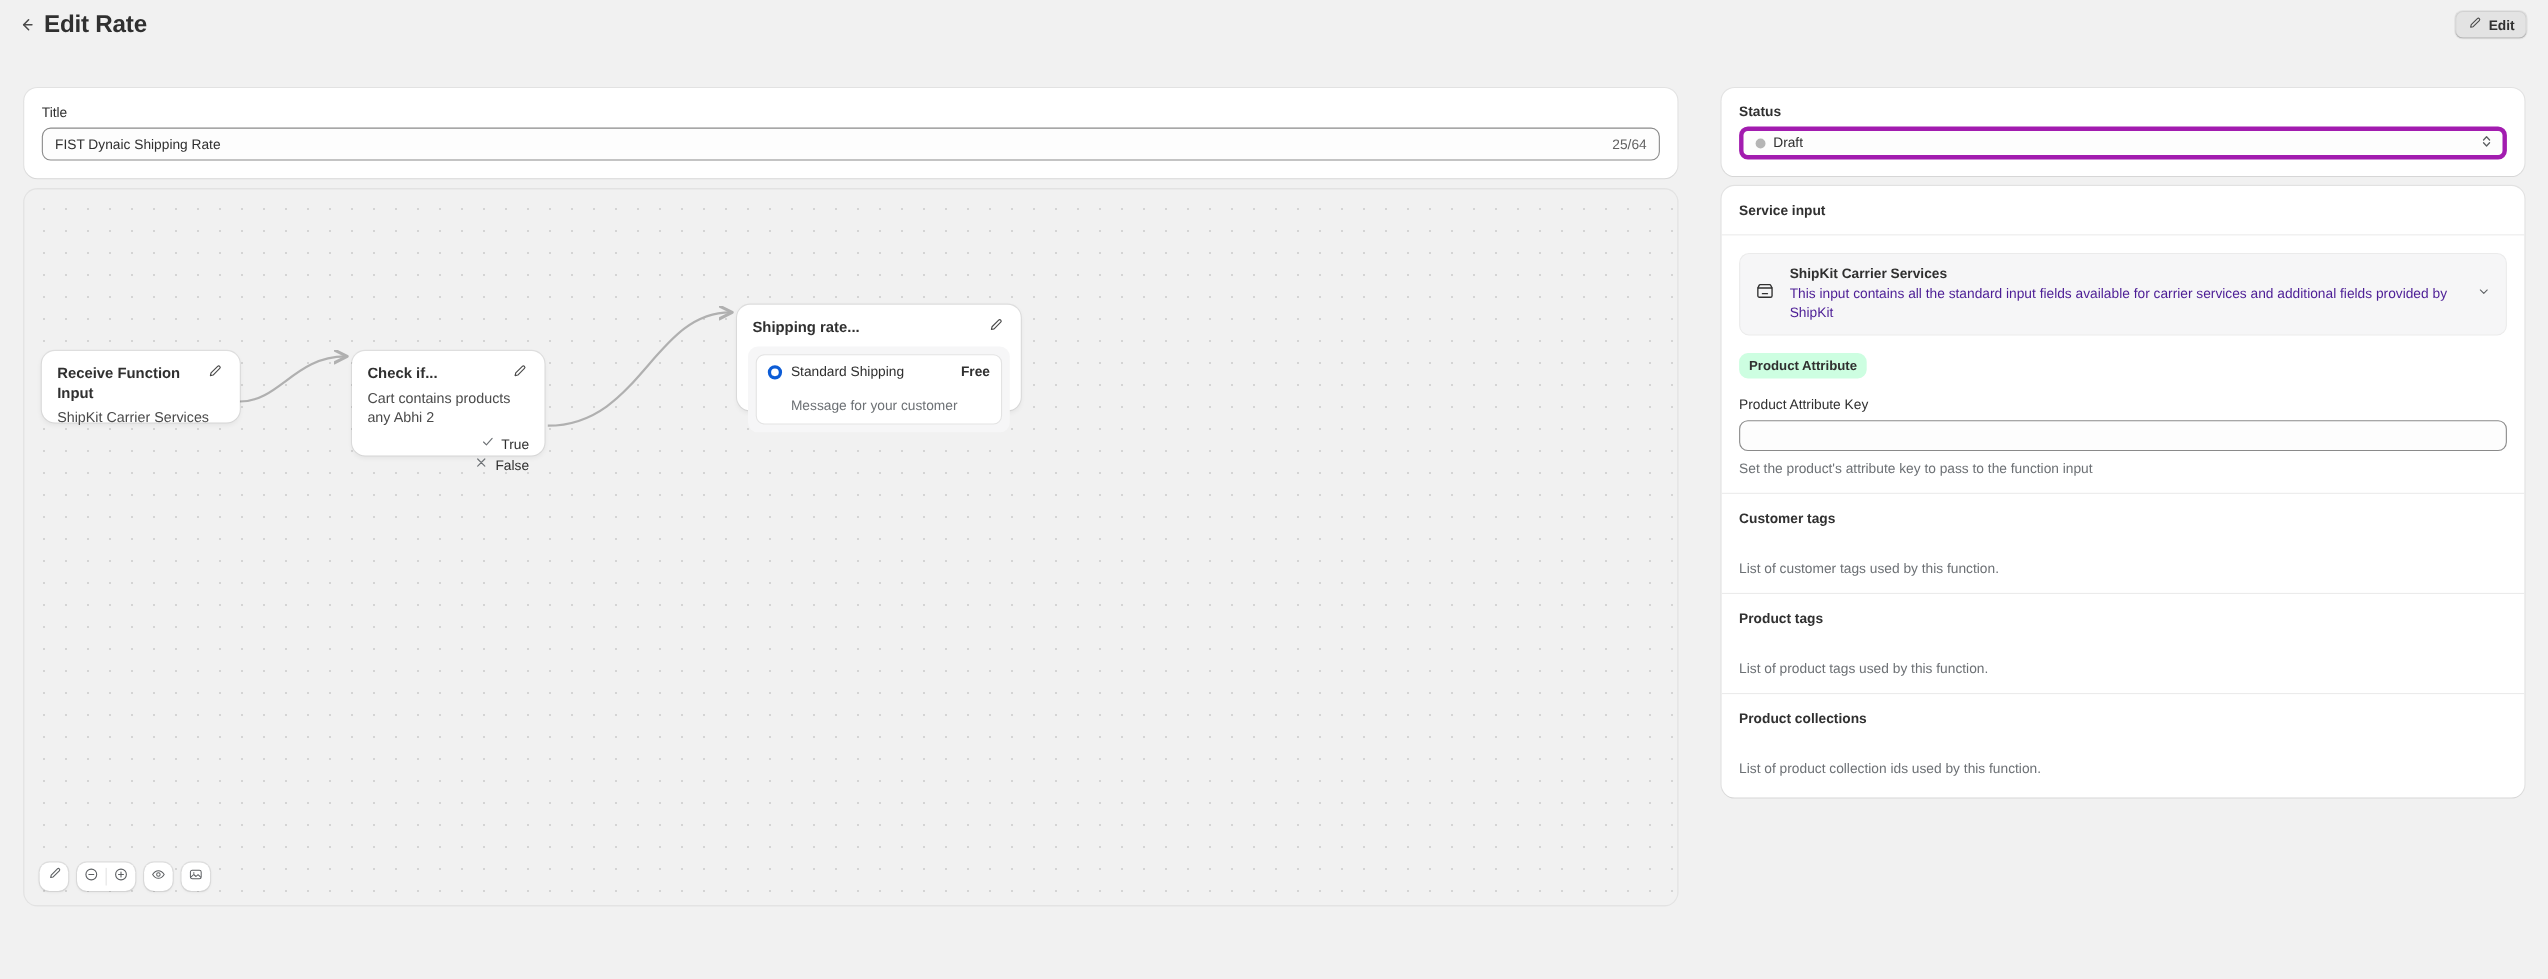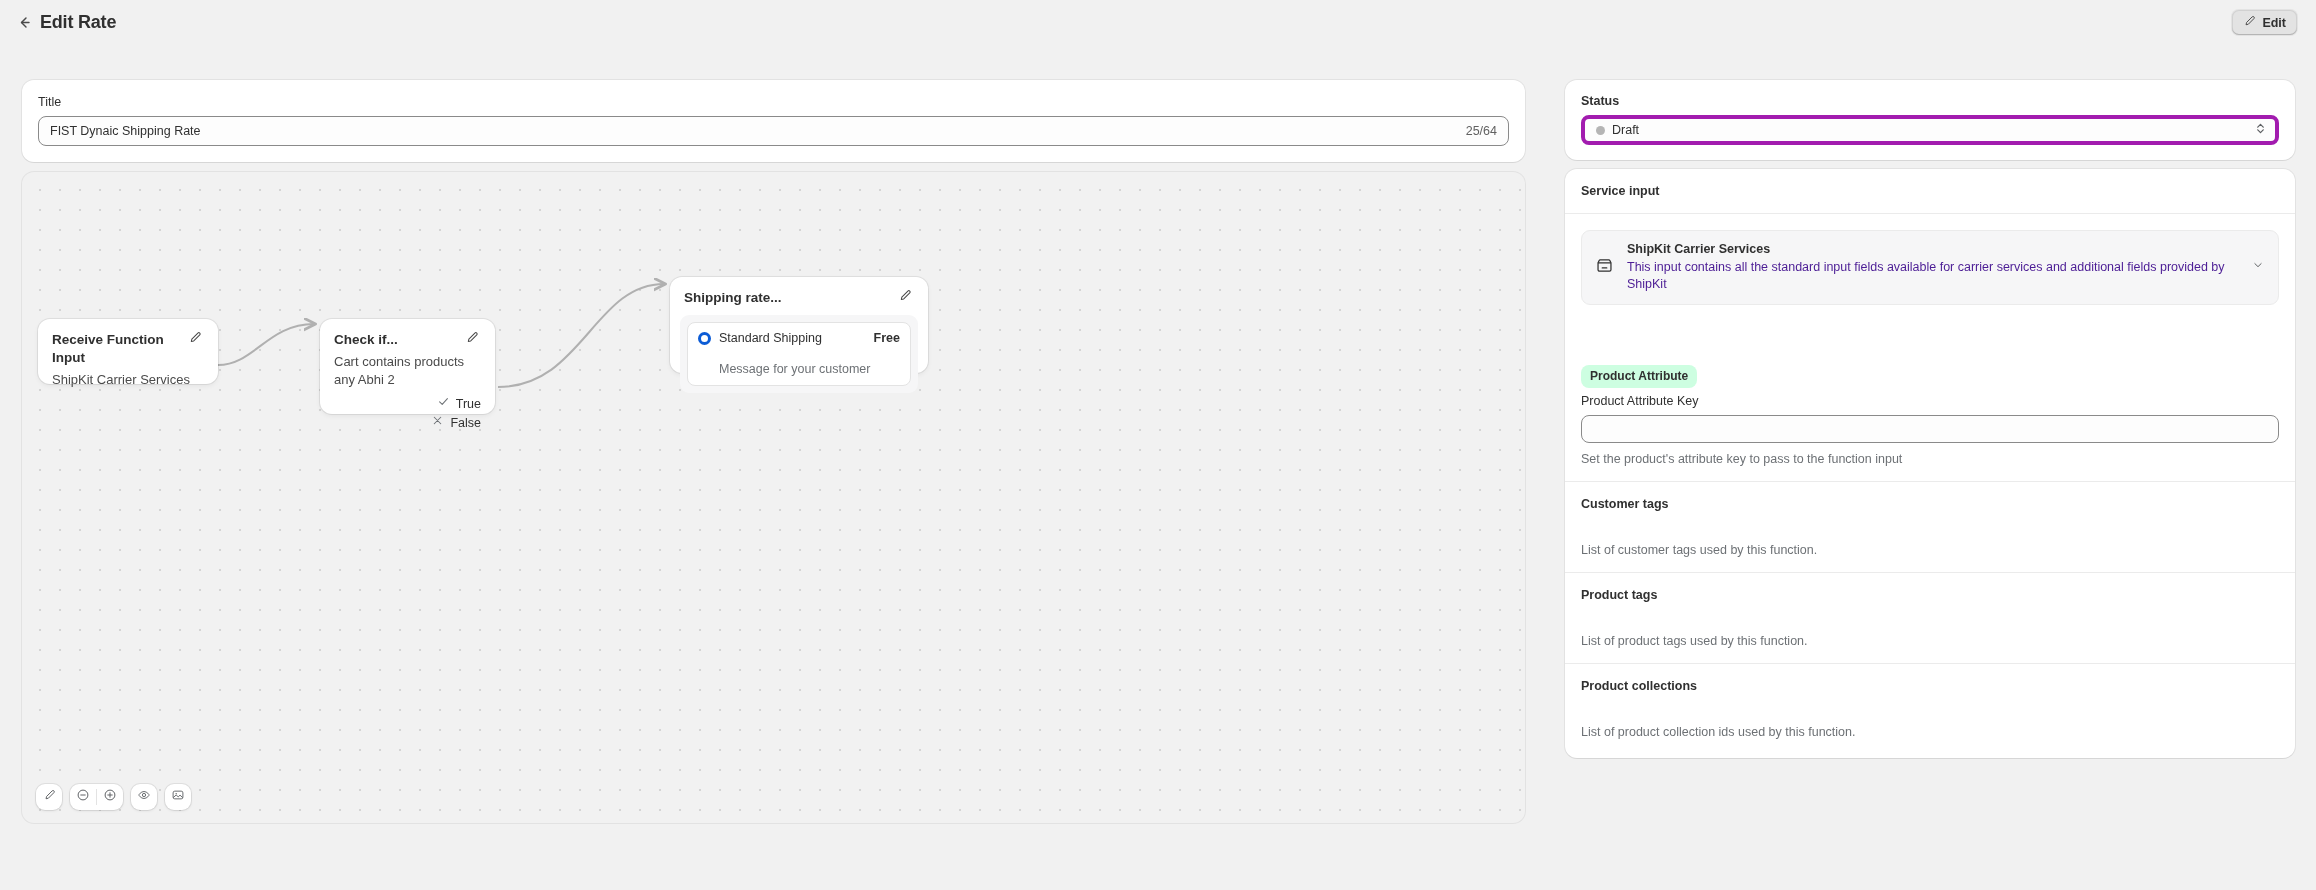--- a/index.html
+++ b/index.html
@@ -19,21 +19,21 @@
   }
   .back-btn {
     position: absolute; left: 12px; top: 10px;
     width: 24px; height: 24px;
     display: flex; align-items: center; justify-content: center;
     border-radius: 6px; cursor: pointer;
   }
   .back-btn svg { display: block; }
   .page-title {
     position: absolute; left: 40px; top: 10px;
-    font-size: 18px; font-weight: 700; letter-spacing: -0.2px;
+    font-size: 22px; font-weight: 700; letter-spacing: -0.2px;
     color: #303030; line-height: 24px;
   }
   .edit-btn {
     position: absolute; right: 18px; top: 9px;
     height: 27px; padding: 0 11px;
     background: #e3e3e3; border: 1px solid rgba(0,0,0,0.0);
     border-radius: 8px;
     display: flex; align-items: center; gap: 6px;
     font-size: 12.5px; font-weight: 600; color: #303030;
     cursor: pointer;
@@ -192,21 +192,20 @@
   .service-desc { font-size: 12.5px; color: #4c1d95; line-height: 17px; margin-top: 1px; }
 
   .badge {
     display: inline-block;
     background: #cdfee1;
     color: #303030;
     font-size: 12px; font-weight: 600;
     border-radius: 8px;
     padding: 4px 9px;
     line-height: 15px;
-    margin-top: 44px;
   }
 
   .sub-label { font-size: 12.5px; color: #303030; line-height: 16px; }
   .blank-input {
     margin-top: 6px; height: 28px;
     border: 1px solid #8a8a8a; border-radius: 8px; background: #fdfdfd;
   }
   .help {
     margin-top: 8px; font-size: 12.5px; color: #6d7175; line-height: 16px;
   }
@@ -417,21 +416,21 @@
             <svg width="14" height="14" viewBox="0 0 20 20" fill="none">
               <path d="M5.5 8l4.5 4.4L14.5 8" stroke="#5c5f62" stroke-width="1.4" stroke-linecap="round" stroke-linejoin="round"></path>
             </svg>
           </span>
         </div>
 
         <div style="margin-top:16px;">
           <span class="badge">Product Attribute</span>
         </div>
 
-        <div style="margin-top:5px;">
+        <div style="margin-top:16px;">
           <div class="sub-label">Product Attribute Key</div>
           <div class="blank-input"></div>
           <div class="help">Set the product's attribute key to pass to the function input</div>
         </div>
       </div>
 
       <div class="divider"></div>
       <div class="section">
         <div class="panel-label">Customer tags</div>
         <div class="tag-gap"></div>

